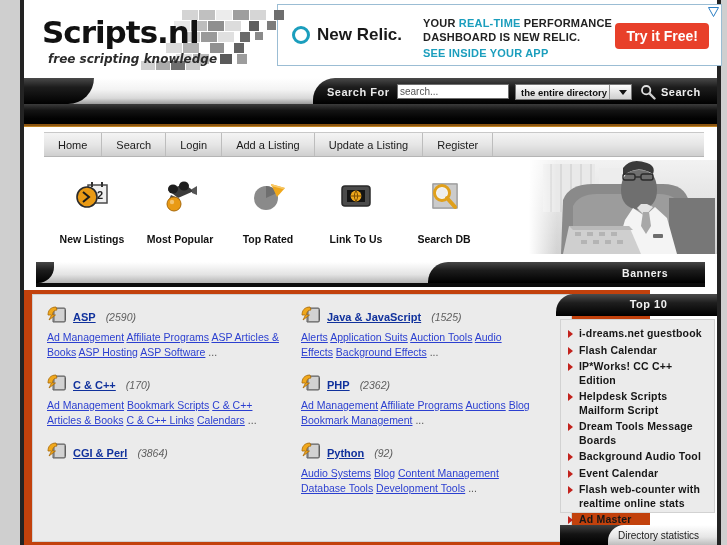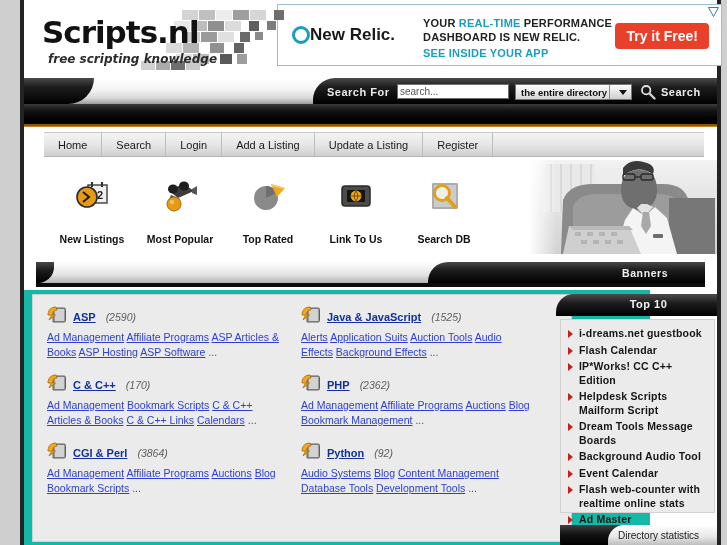--- a/index.html
+++ b/index.html
@@ -32,21 +32,21 @@
     z-index:3;
   }
   .pixgrid{position:absolute;z-index:1;}
 
   
   .ad{
     position:absolute;left:253px;top:4px;width:445px;height:62px;
     background:#ffffff;border:1px solid #9bbdd4;box-sizing:border-box;
   }
   .ad-inner{position:relative;width:100%;height:100%;}
-  .nr-logo{position:absolute;left:14px;top:20px;display:flex;align-items:center;gap:0;}
+  .nr-logo{position:absolute;left:14px;top:20px;display:flex;align-items:center;gap:7px;}
   .nr-ring{width:18px;height:18px;border-radius:50%;border:3px solid #1b9ebd;box-sizing:border-box;}
   .nr-name{font-family:"Liberation Sans",sans-serif;font-weight:bold;font-size:17px;color:#1a1a1a;}
   .ad-copy{position:absolute;left:145px;top:11px;line-height:14px;}
   .ad-l1,.ad-l2{font-size:11px;font-weight:bold;color:#222;letter-spacing:.2px;}
   .ad-l1 .hl{color:#1b9ebd;}
   .ad-l3{font-size:11px;font-weight:bold;color:#1b9ebd;letter-spacing:.2px;margin-top:2px;}
   .ad-btn{
     position:absolute;right:12px;top:18px;
     background:#e8402a;color:#fff;font-weight:bold;font-size:14px;
     padding:5px 11px;border-radius:4px;
@@ -132,21 +132,21 @@
   }
   .div-leftblk{
     position:absolute;left:12px;top:8px;width:18px;height:21px;
     background:linear-gradient(to bottom,#474747 0%,#1c1c1c 40%,#000 100%);
     border-bottom-right-radius:16px;
   }
   .div-strip{position:absolute;left:12px;top:29px;width:669px;height:4px;background:#0c0c0c;}
   .banners-lbl{position:absolute;left:622px;top:267px;font-size:10.5px;font-weight:bold;color:#f0f0f0;letter-spacing:.6px;}
 
   
-  .content{position:absolute;left:24px;top:290px;width:626px;height:255px;background:#14b8a6;}
+  .content{position:absolute;left:24px;top:290px;width:626px;height:255px;background:#c2410c;}
   .cat-panel{position:absolute;left:8px;top:4px;width:540px;height:248px;background:#ebebeb;border:1px solid #cfcfcf;box-sizing:border-box;}
   .cats{position:absolute;left:8px;top:10px;width:524px;display:flex;flex-wrap:wrap;}
   .cat{width:234px;margin:0 14px 13px 6px;}
   .cat-head{display:flex;align-items:flex-start;gap:6px;height:24px;}
   .folder{width:20px;height:17px;flex:none;margin-top:1px;}
   .cat-title{
     font-size:11px;font-weight:bold;color:#10319c;text-decoration:underline;cursor:pointer;
     margin-top:6px;
   }
   .cat-count{font-size:10.5px;font-style:italic;color:#5f5f5f;margin-top:6px;margin-left:4px;}
@@ -491,21 +491,20 @@
           <div class="cat">
             <div class="cat-head">
               <span class="folder"><svg width="20" height="17" viewBox="0 0 20 17">
   <path d="M6 2 h11 a1.5 1.5 0 0 1 1.5 1.5 v11 a1.5 1.5 0 0 1 -1.5 1.5 h-11 Z" fill="#9a9a9a" stroke="#5e5e5e" stroke-width="1"></path>
   <path d="M8 3 h9 v12 h-9 Z" fill="#d2d2d2"></path>
   <path d="M9 1 C3 1 1 5 1 9 l3.5 0 L2 14 L8.5 9 L5.5 9 C5.5 6 7 4 10 4 Z" fill="#f0a81c" stroke="#a8690a" stroke-width="0.8"></path>
 </svg></span>
               <span class="cat-title">CGI &amp; Perl</span>
               <span class="cat-count">(3864)</span>
             </div>
-            <div class="sub"><a>Ad Management</a> <a>Affiliate Programs</a> <a>Auctions</a> <a>Blog</a> <a>Bookmark Scripts</a> <span class="dots">...</span></div>
           </div>
           <div class="cat">
             <div class="cat-head">
               <span class="folder"><svg width="20" height="17" viewBox="0 0 20 17">
   <path d="M6 2 h11 a1.5 1.5 0 0 1 1.5 1.5 v11 a1.5 1.5 0 0 1 -1.5 1.5 h-11 Z" fill="#9a9a9a" stroke="#5e5e5e" stroke-width="1"></path>
   <path d="M8 3 h9 v12 h-9 Z" fill="#d2d2d2"></path>
   <path d="M9 1 C3 1 1 5 1 9 l3.5 0 L2 14 L8.5 9 L5.5 9 C5.5 6 7 4 10 4 Z" fill="#f0a81c" stroke="#a8690a" stroke-width="0.8"></path>
 </svg></span>
               <span class="cat-title">Python</span>
               <span class="cat-count">(92)</span>

